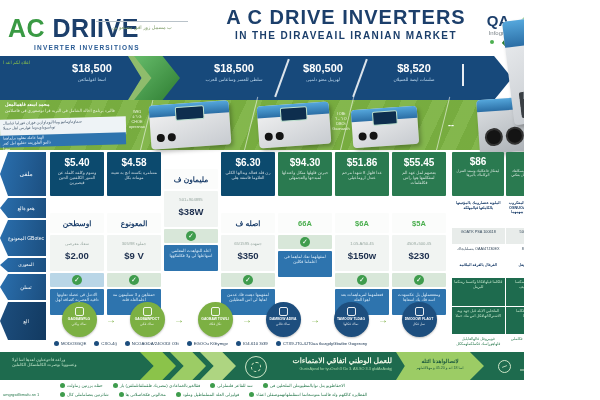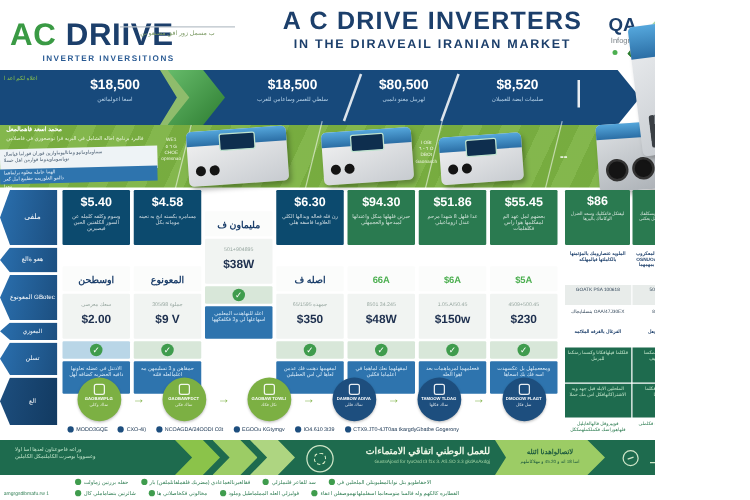--- a/index.html
+++ b/index.html
@@ -360,24 +360,20 @@
     </div>
     <div class="cell c-desc">لمفهمها دهنت فك عدمن لعاها لي اس العطيلين</div>
   </div>
 
   <div class="col tone-green">
     <div class="cell c-price">
       <div class="p">$94.30</div>
       <div class="pc">حبرتن فلهلها منكل واعتدلها لمبدحها والعجمهلي</div>
     </div>
     <div class="cell c-label">66A</div>
-    <div class="cell c-spec">
-      <div class="sc">8501 34.245</div>
-      <div class="sv">$48W</div>
-    </div>
     <div class="cell c-check">
       <span class="chk"></span>
     </div>
     <div class="cell c-desc">لمقهلهما نعك لماهما في اعلماما فكلين</div>
   </div>
 
   <div class="col tone-green">
     <div class="cell c-price">
       <div class="p">$51.86</div>
       <div class="pc">عدا فلهل 8 شهدا مرحم عندل اروماعيلي</div>

